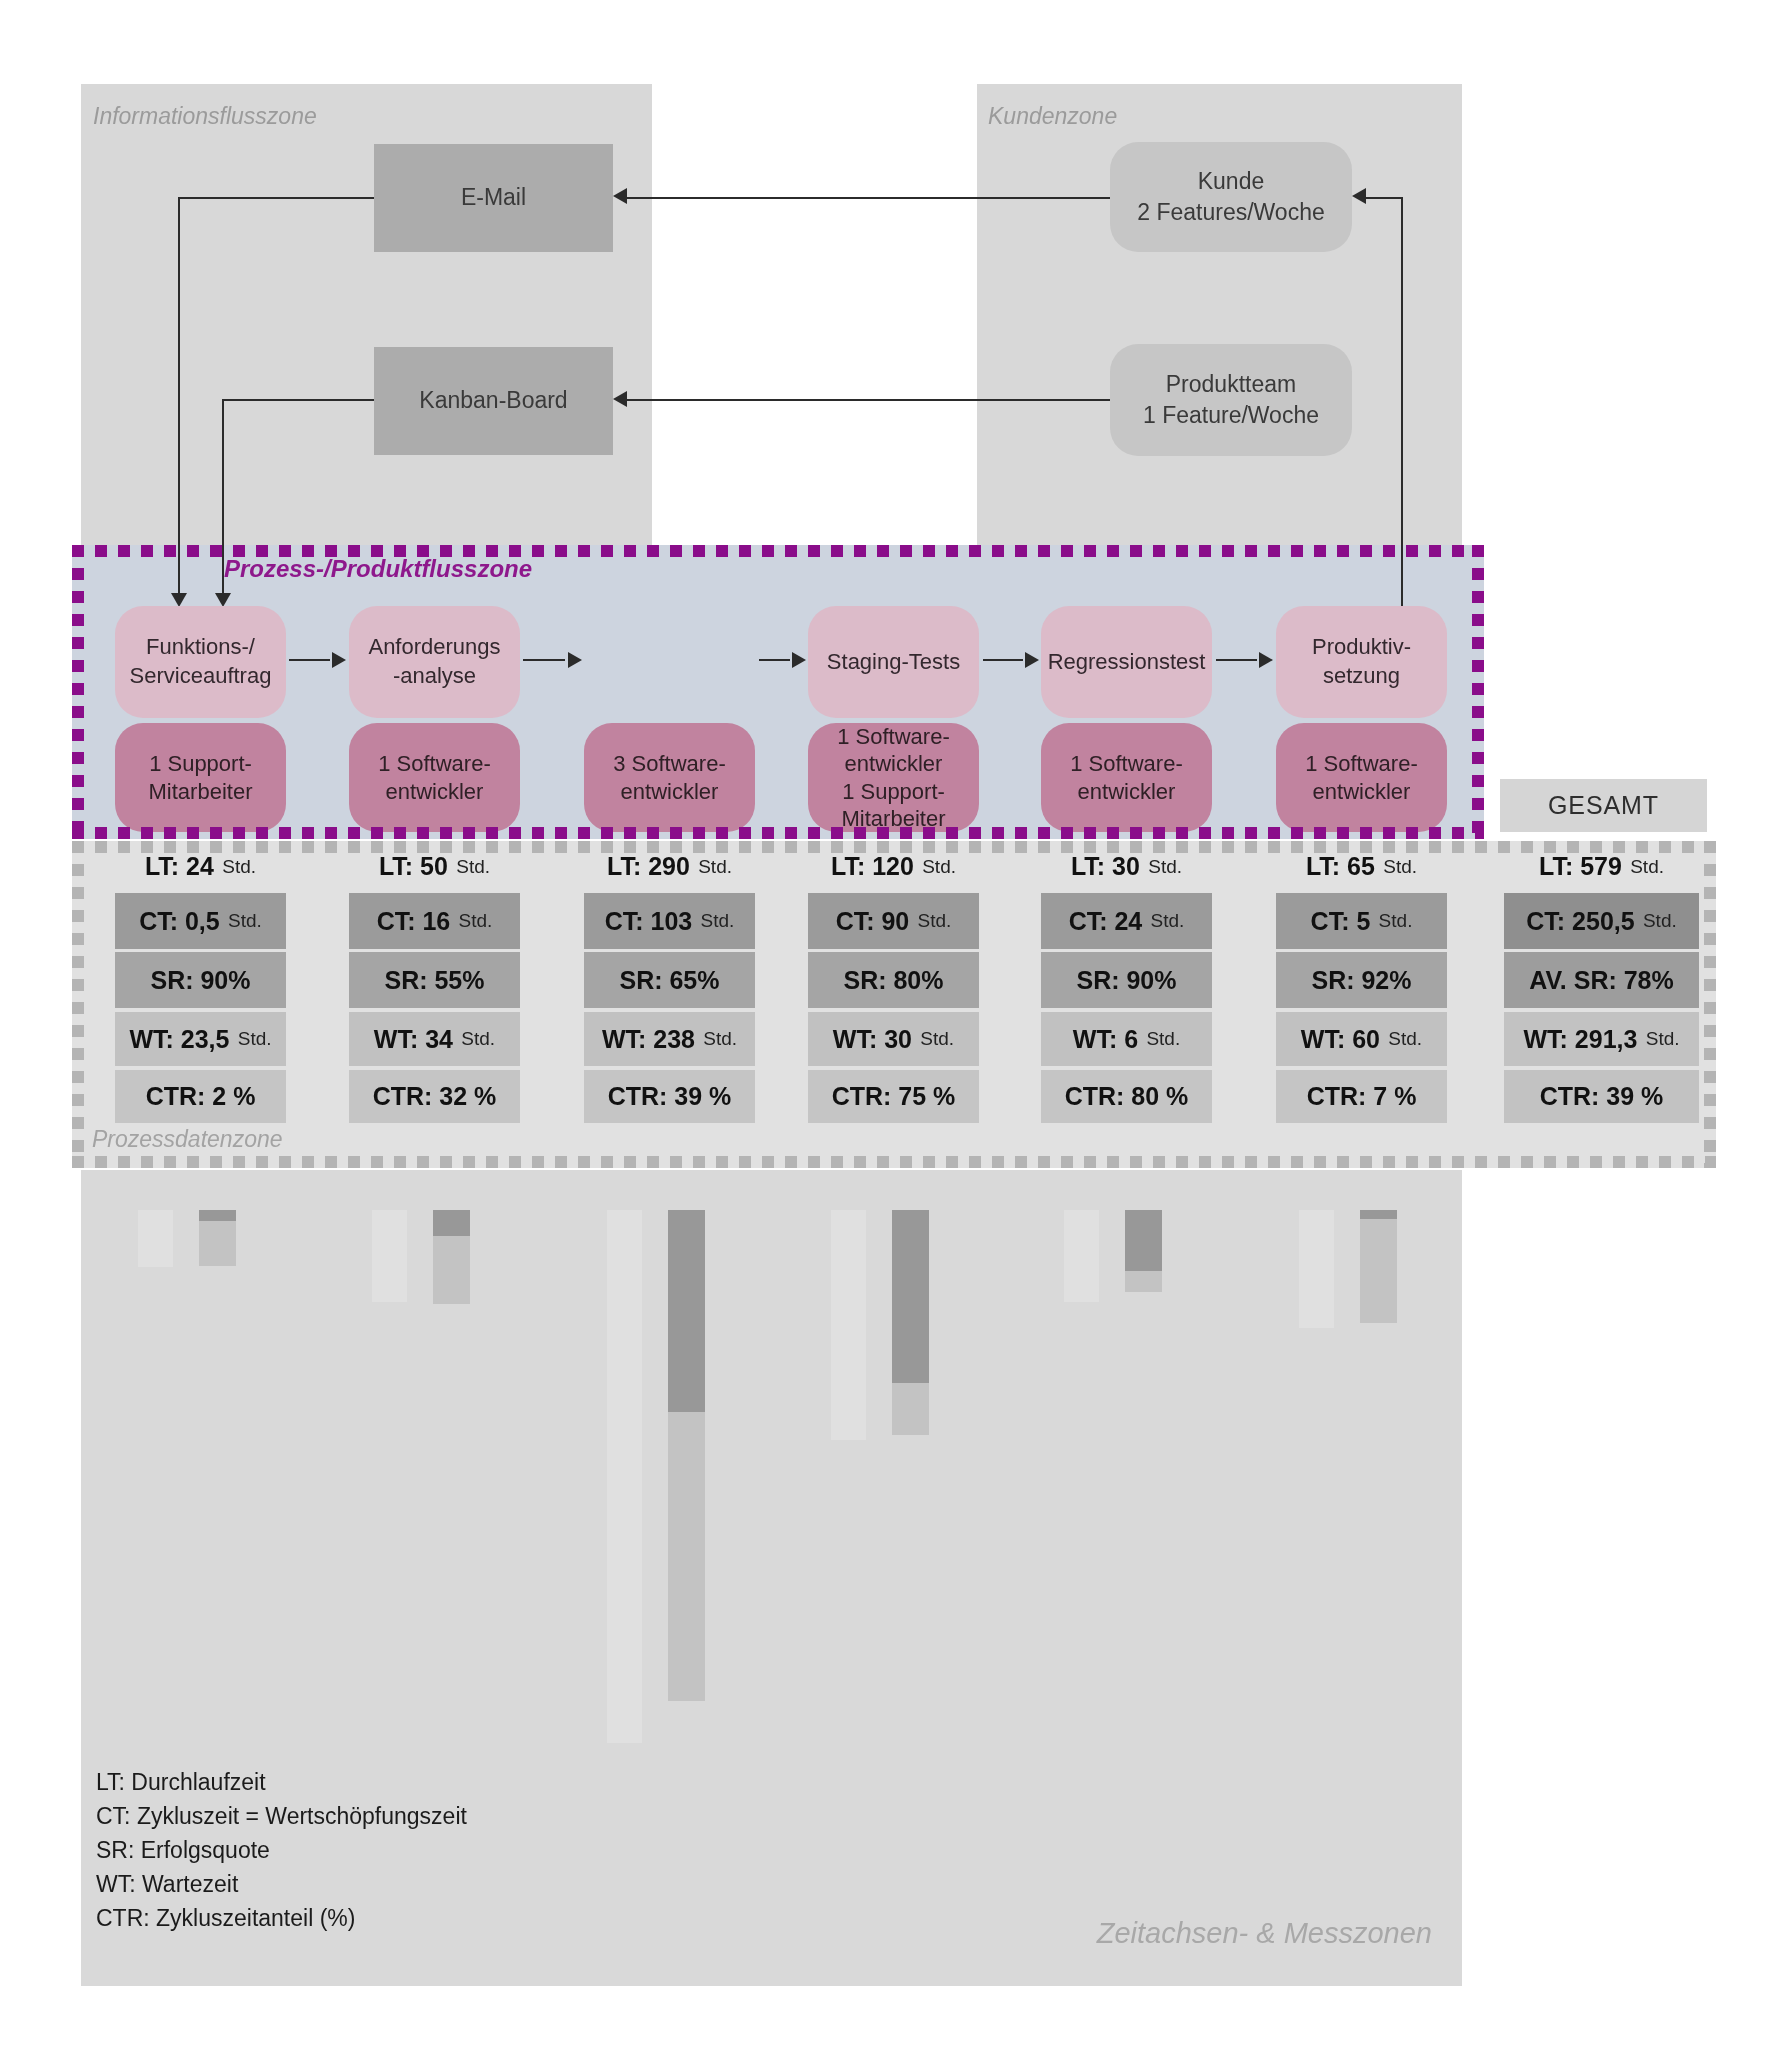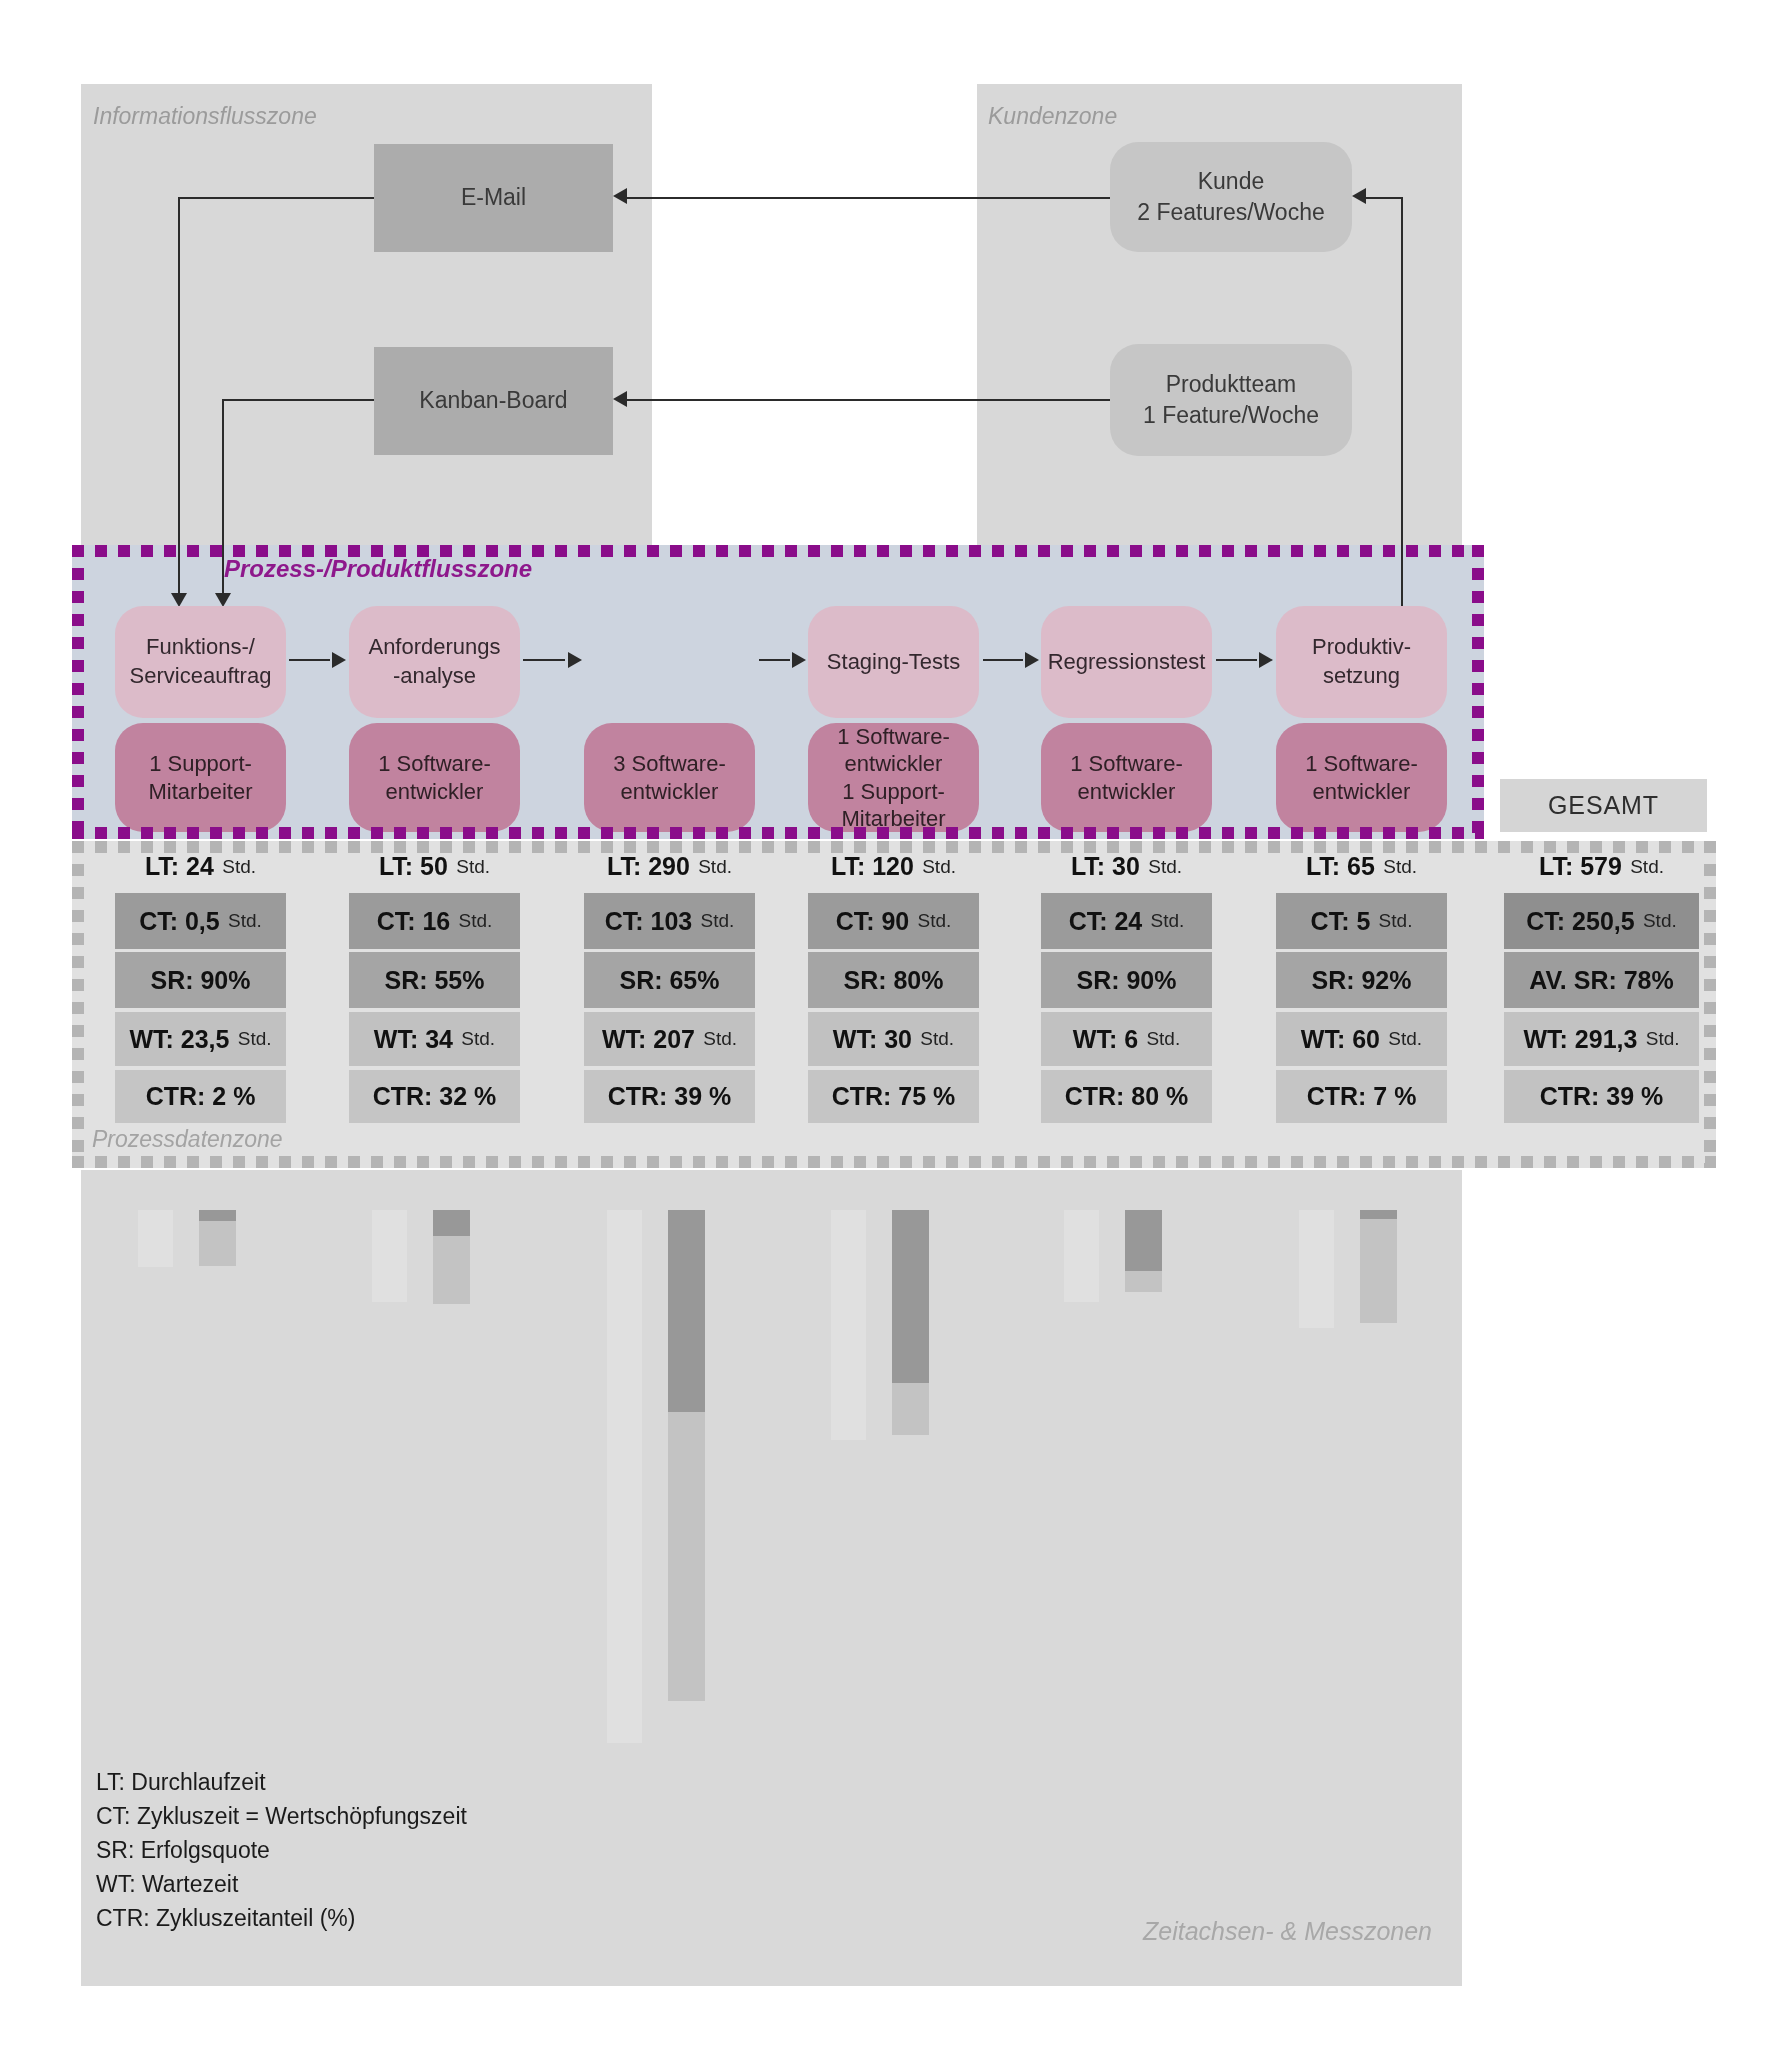--- a/index.html
+++ b/index.html
@@ -12,21 +12,21 @@
   .zone-info   {left:81px;  top:84px;  width:571px; height:469px; background:#d8d8d8;}
   .zone-kunden {left:977px;top:84px;  width:485px; height:469px; background:#d8d8d8;}
   .zone-process{left:72px;  top:545px; width:1412px;height:294px; background:#cdd4df;}
   .zone-data   {left:72px;  top:841px; width:1644px;height:327px; background:#e1e1e1;}
   .zone-bottom {left:81px;  top:1170px;width:1381px;height:816px; background:#d9d9d9;}
 
   .zone-label{font-style:italic;font-size:23px;color:#9b9b9b;}
   .lbl-info  {left:93px;top:103px;}
   .lbl-kunden{left:988px;top:103px;}
   .lbl-data  {left:92px;top:1126px;color:#a3a3a3;}
-  .lbl-time  {left:1010px;top:1917px;width:422px;text-align:right;font-size:25px;color:#a8a8a8;}
+  .lbl-time  {left:1010px;top:1917px;width:422px;text-align:right;font-size:29px;color:#a8a8a8;}
   .lbl-process{left:224px;top:555px;width:294px;text-align:center;
                font-size:24px;font-weight:bold;font-style:italic;color:#8e188c;}
 
   
   .dashbox{pointer-events:none;}
   .dashbox .d-top,.dashbox .d-bottom{position:absolute;left:0;right:0;height:12px;
      background:repeating-linear-gradient(90deg,var(--dash) 0 12px,transparent 12px 23px);}
   .dashbox .d-left,.dashbox .d-right{position:absolute;top:0;bottom:0;width:12px;
      background:repeating-linear-gradient(180deg,var(--dash) 0 12px,transparent 12px 23px);}
   .dashbox .d-top{top:0;} .dashbox .d-bottom{bottom:0;}
@@ -195,21 +195,21 @@
       <span class="unit">Std.</span>
     </div>
     <div class="m-row m-ct">
       <b>CT: 103</b>
       <span class="unit">Std.</span>
     </div>
     <div class="m-row m-sr">
       <b>SR: 65%</b>
     </div>
     <div class="m-row m-wt">
-      <b>WT: 207</b>
+      <b>WT: 238</b>
       <span class="unit">Std.</span>
     </div>
     <div class="m-row m-ctr">
       <b>CTR: 39 %</b>
     </div>
     <div class="ghost" style="height: 533px;"></div>
     <div class="bar">
       <div class="bar-dark" style="height: 202px;"></div>
       <div class="bar-light" style="height: 289px;"></div>
     </div>

